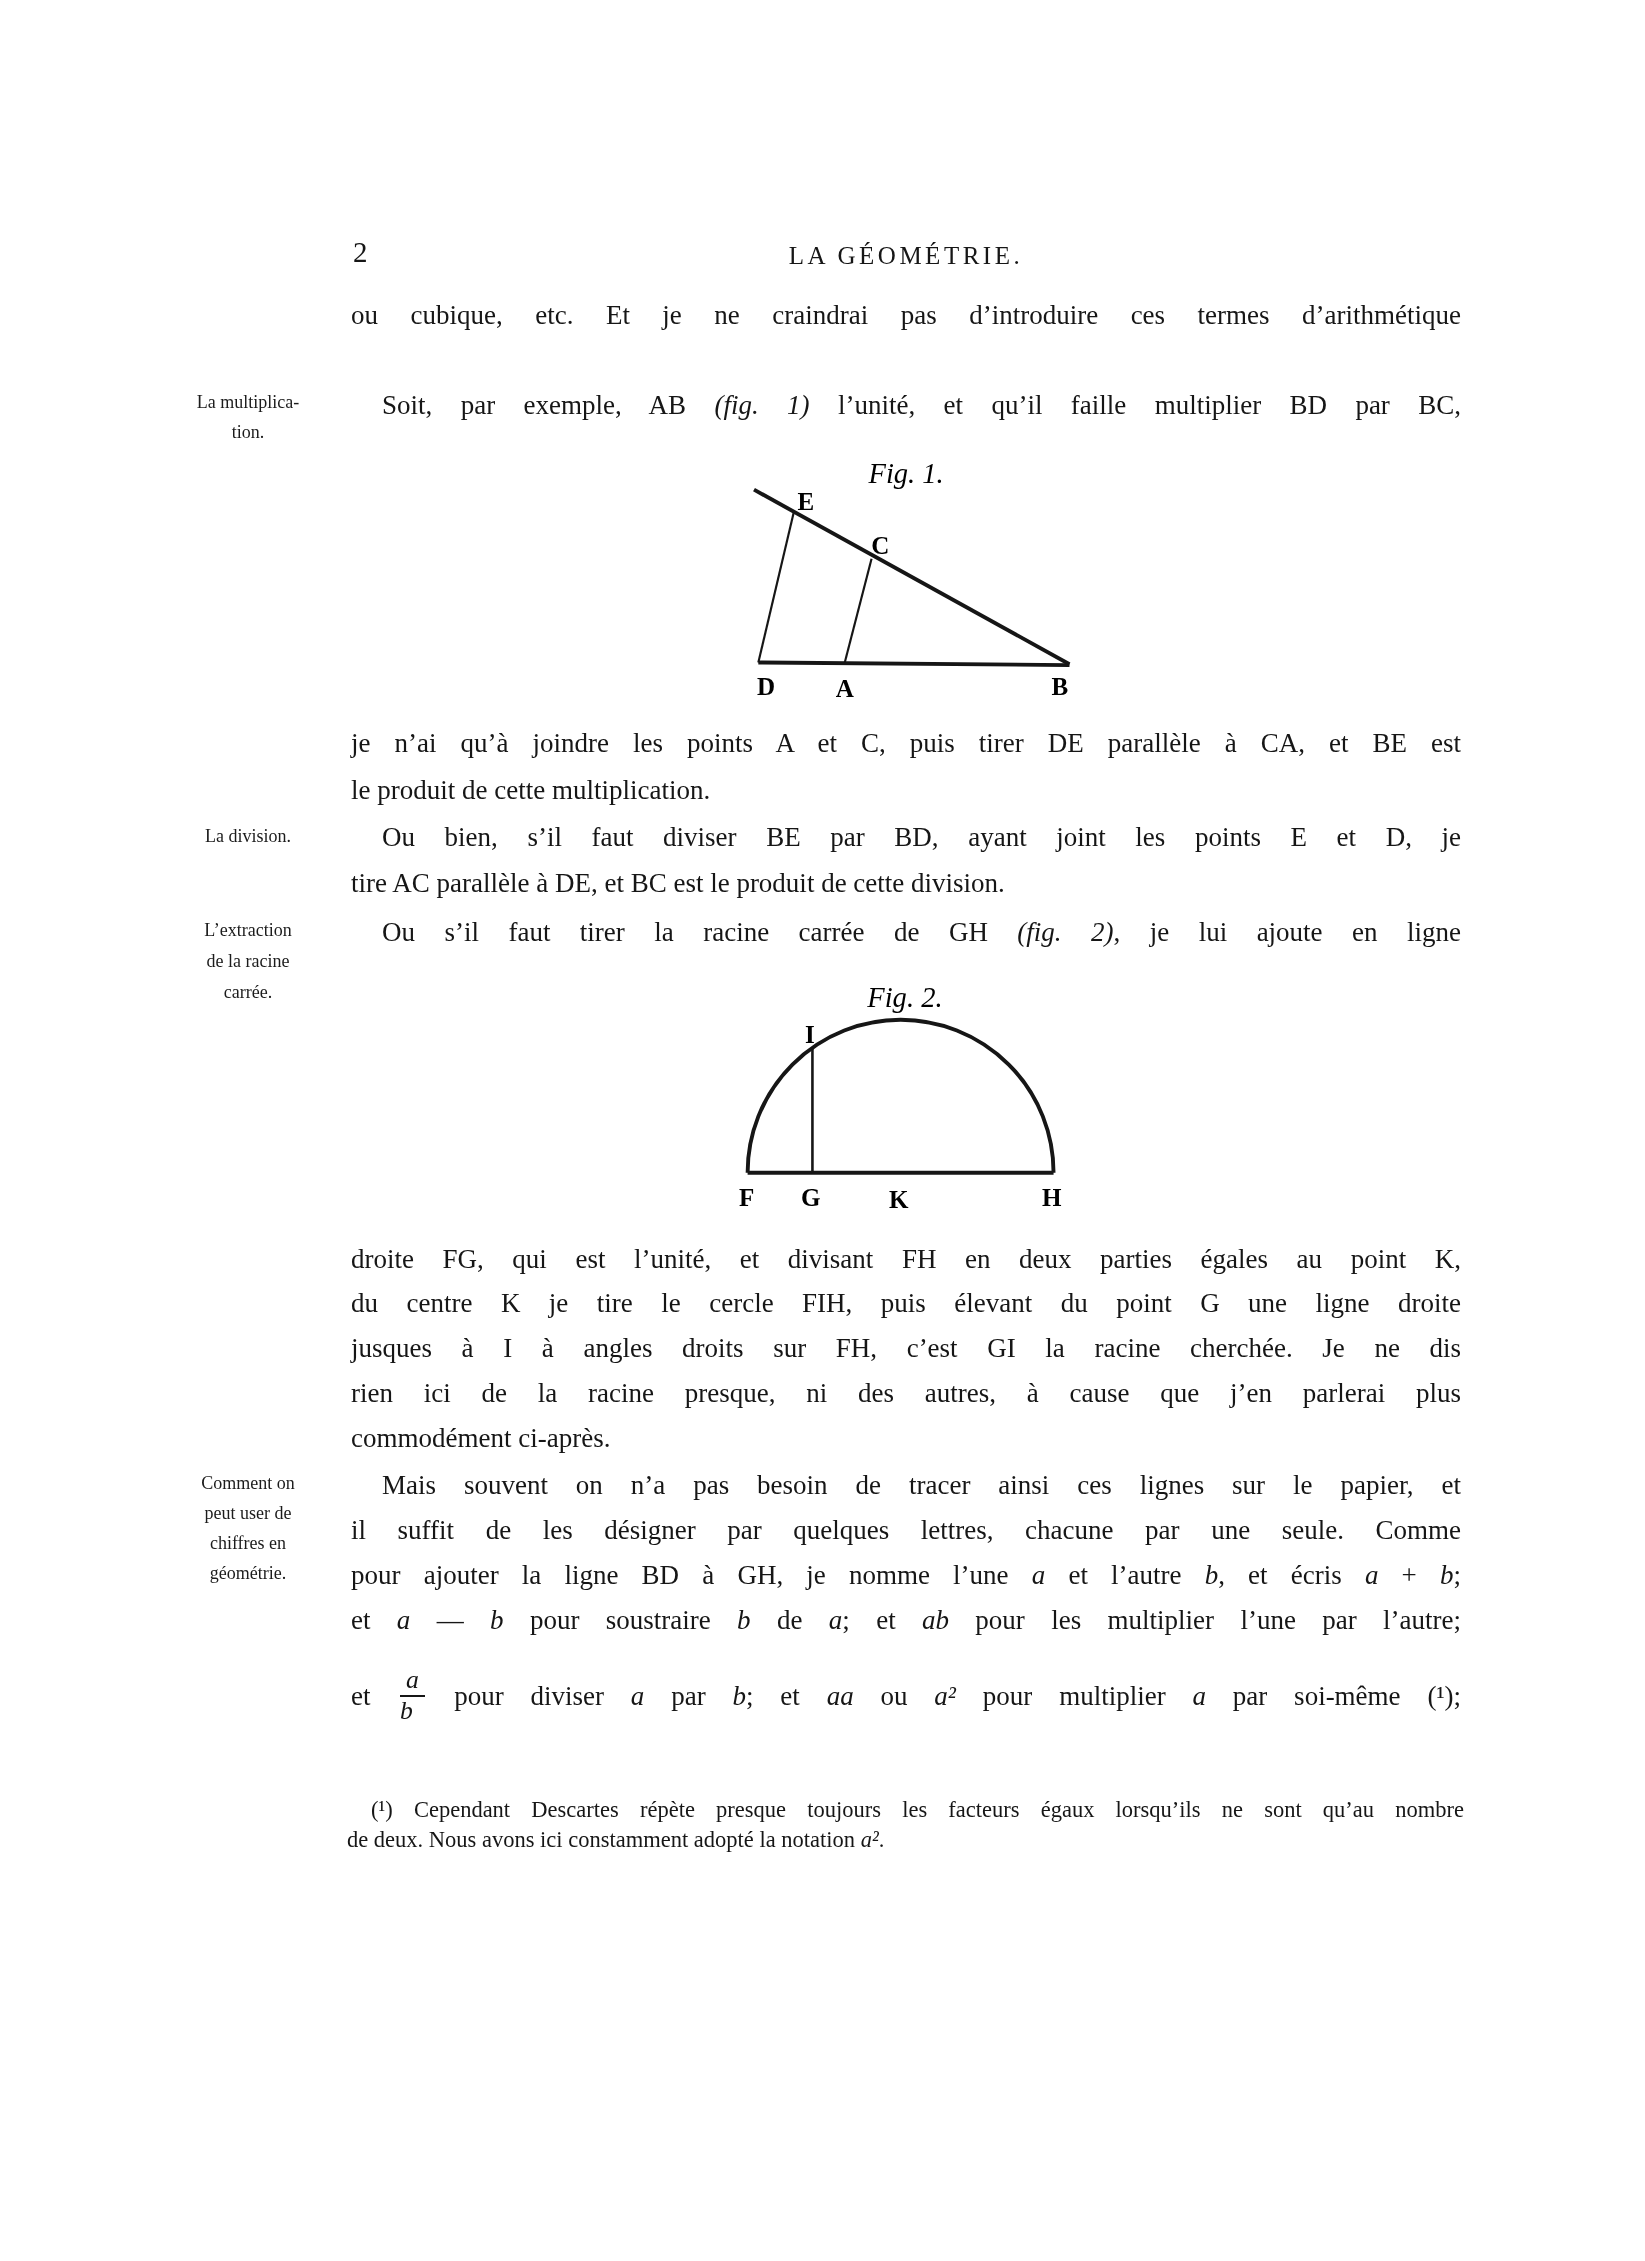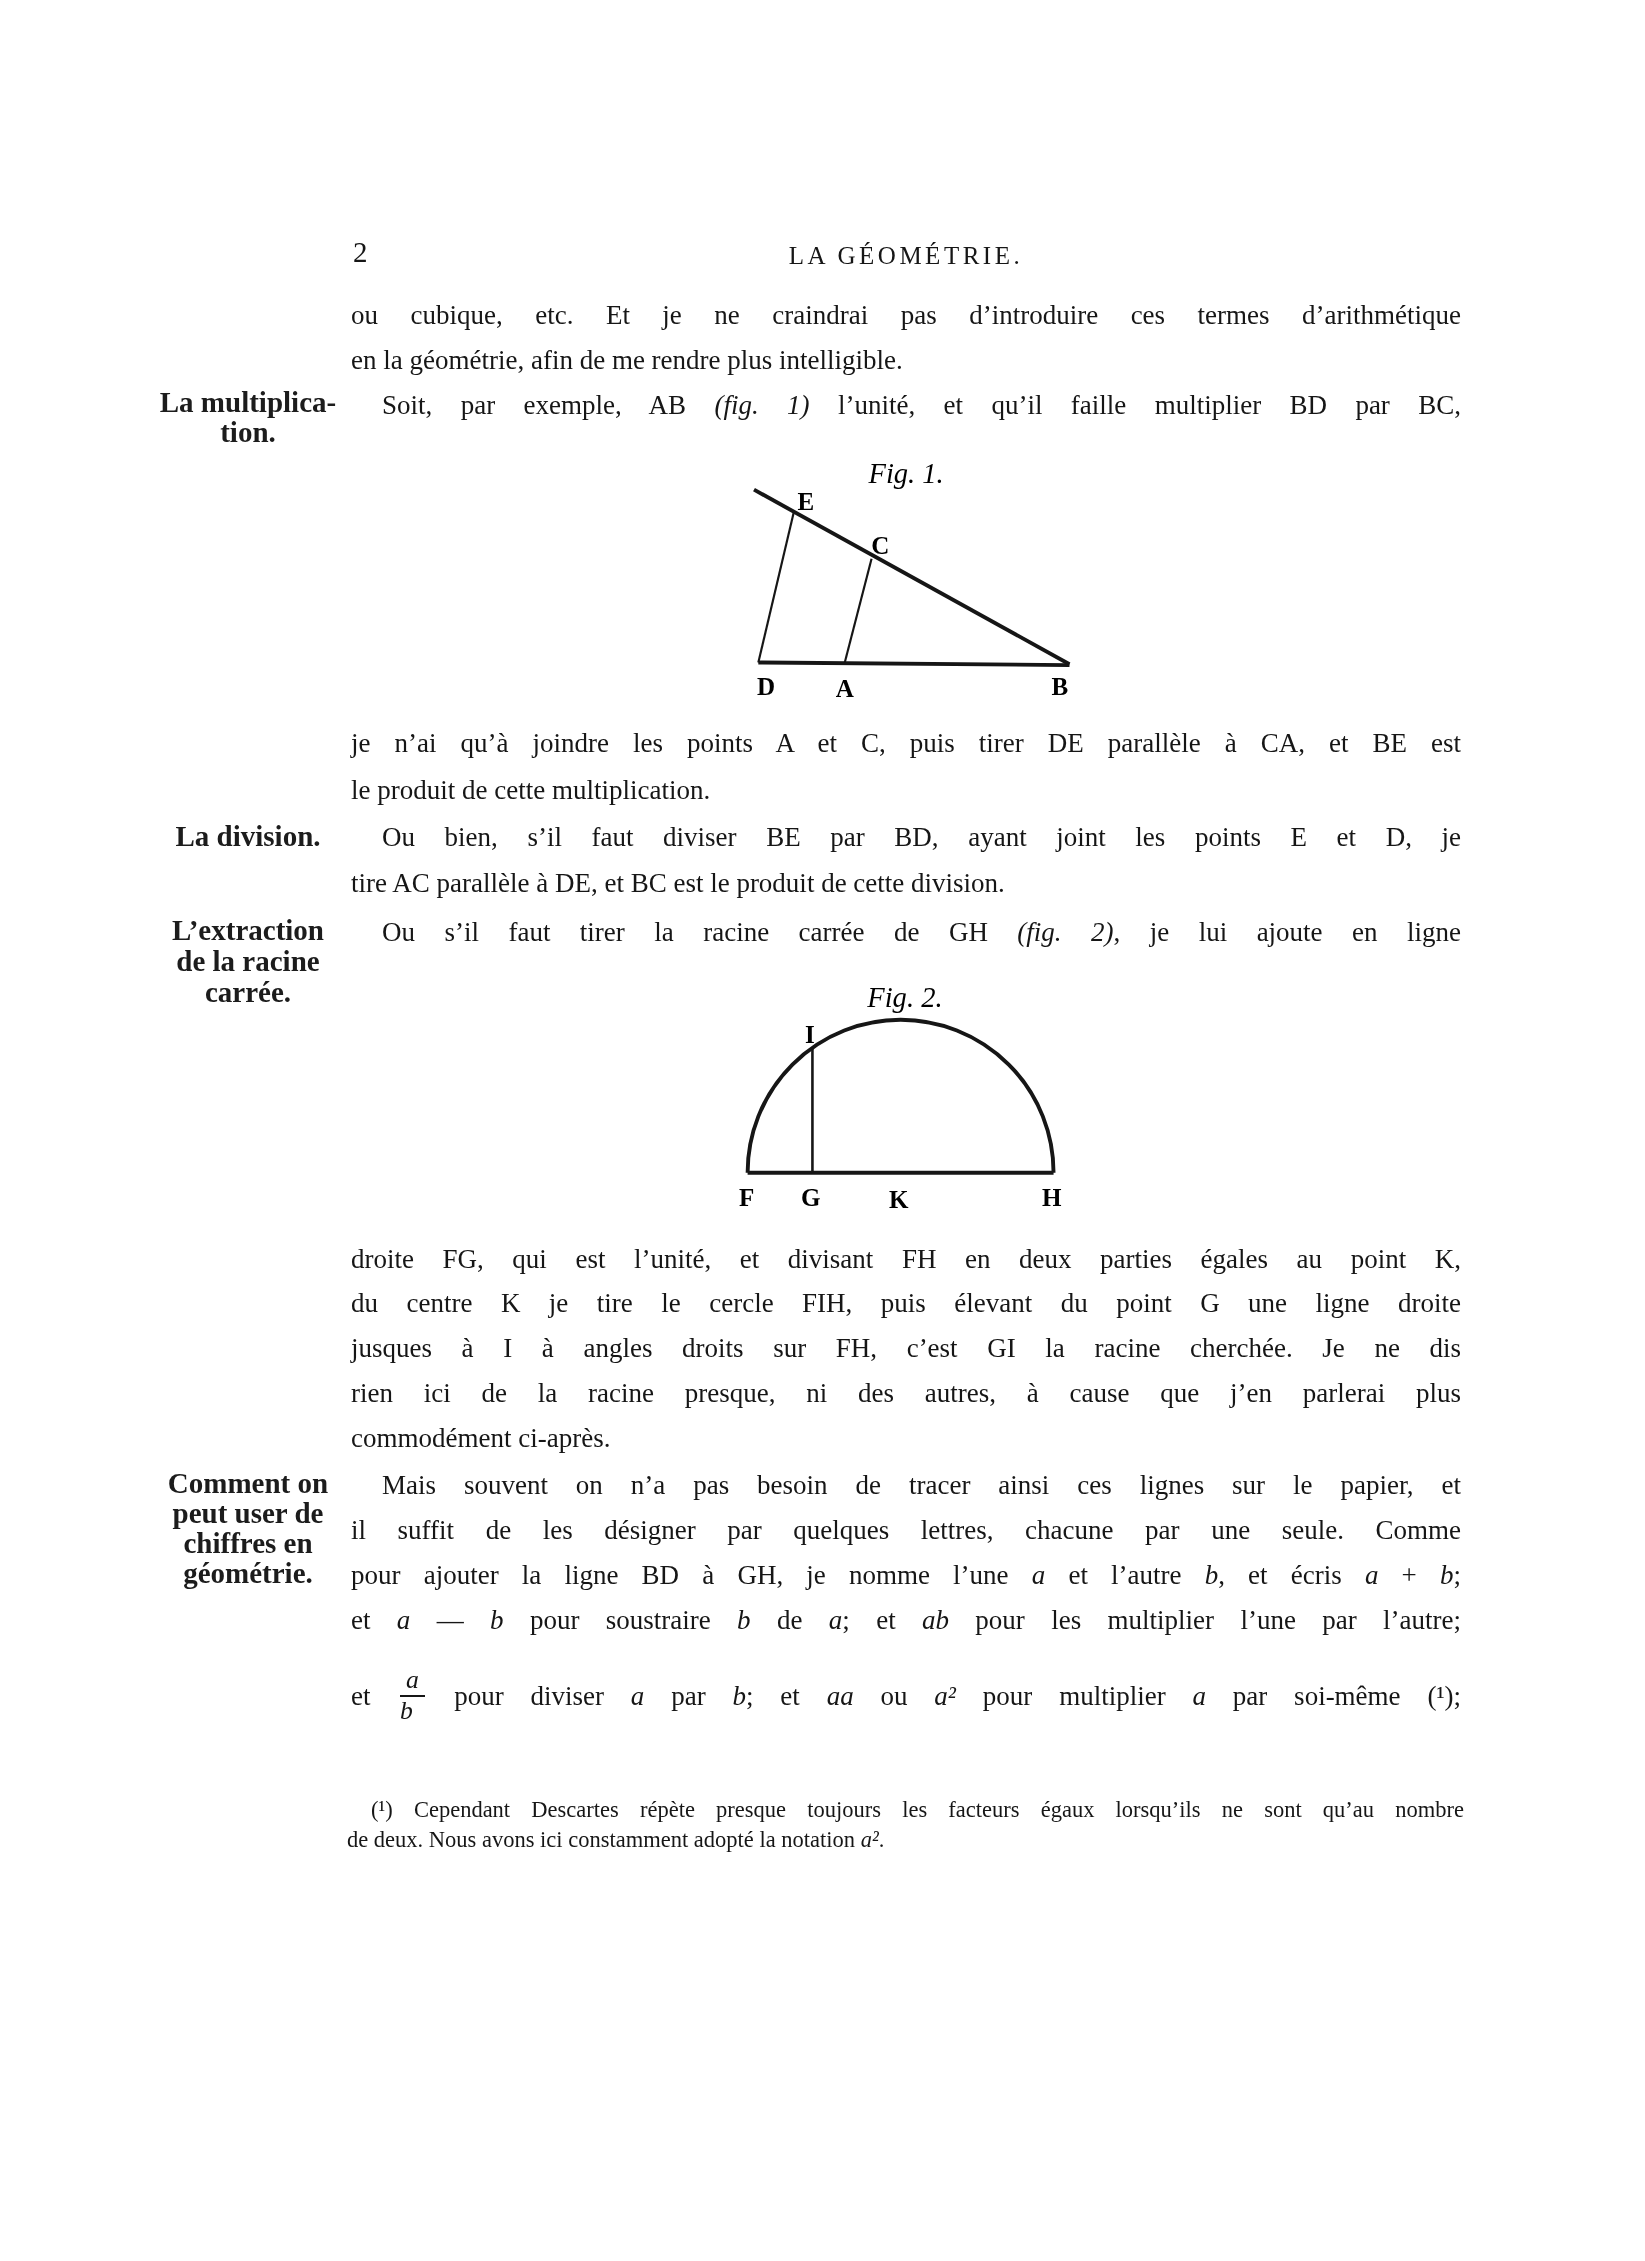--- a/index.html
+++ b/index.html
@@ -20,21 +20,21 @@
     position:absolute;left:351px;width:1110px;
     font-size:27px;line-height:38px;
     text-align:justify;text-align-last:justify;
     white-space:normal;
   }
   .bline.end{text-align:left;text-align-last:left;}
   .bline.indent{text-indent:31px;}
   .i{font-style:italic;margin-top:16px;}
   .mnote{
     position:absolute;left:154px;width:188px;
-    text-align:center;font-size:29px;font-weight:bold;line-height:30px;
+    text-align:center;font-size:18px;font-weight:normal;line-height:30px;
     color:#1c1c1c;
   }
   .fnline{
     position:absolute;left:347px;width:1117px;
     font-size:22.5px;line-height:29px;
     text-align:justify;text-align-last:justify;
   }
   .fnline.end{text-align:left;text-align-last:left;}
   .fnline.indent{text-indent:24px;}
   .frac{
@@ -63,21 +63,20 @@
   <div class="mnote" style="top:821px">La division.</div>
   <div class="mnote" style="top:915px">L’extraction</div>
   <div class="mnote" style="top:946px">de la racine</div>
   <div class="mnote" style="top:977px">carrée.</div>
   <div class="mnote" style="top:1468px">Comment on</div>
   <div class="mnote" style="top:1498px">peut user de</div>
   <div class="mnote" style="top:1528px">chiffres en</div>
   <div class="mnote" style="top:1558px">géométrie.</div>
 
   <div class="bline" style="top:296px"><span>ou cubique, etc. Et je ne craindrai pas d’introduire ces termes d’arithmétique</span></div>
-  <div class="bline end" style="top:341px"><span>en la géométrie, afin de me rendre plus intelligible.</span></div>
   <div class="bline indent" style="top:386px"><span>Soit, par exemple, AB </span><span class="i">(fig. 1)</span><span> l’unité, et qu’il faille multiplier BD par BC,</span></div>
   <div class="bline" style="top:724px"><span>je n’ai qu’à joindre les points A et C, puis tirer DE parallèle à CA, et BE est</span></div>
   <div class="bline end" style="top:771px"><span>le produit de cette multiplication.</span></div>
   <div class="bline indent" style="top:818px"><span>Ou bien, s’il faut diviser BE par BD, ayant joint les points E et D, je</span></div>
   <div class="bline end" style="top:864px"><span>tire AC parallèle à DE, et BC est le produit de cette division.</span></div>
   <div class="bline indent" style="top:913px"><span>Ou s’il faut tirer la racine carrée de GH </span><span class="i">(fig. 2)</span><span>, je lui ajoute en ligne</span></div>
   <div class="bline" style="top:1240px"><span>droite FG, qui est l’unité, et divisant FH en deux parties égales au point K,</span></div>
   <div class="bline" style="top:1284px"><span>du centre K je tire le cercle FIH, puis élevant du point G une ligne droite</span></div>
   <div class="bline" style="top:1329px"><span>jusques à I à angles droits sur FH, c’est GI la racine cherchée. Je ne dis</span></div>
   <div class="bline" style="top:1374px"><span>rien ici de la racine presque, ni des autres, à cause que j’en parlerai plus</span></div>

